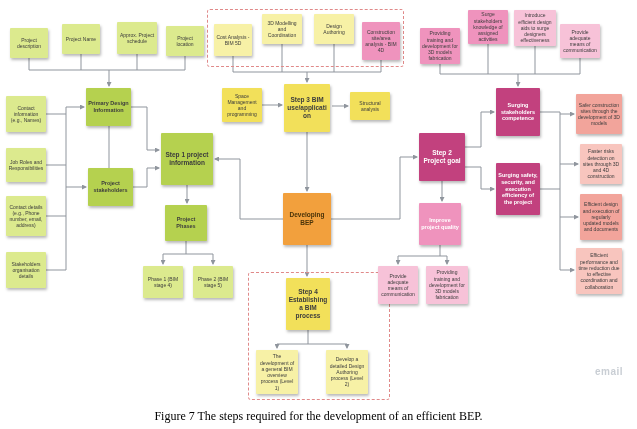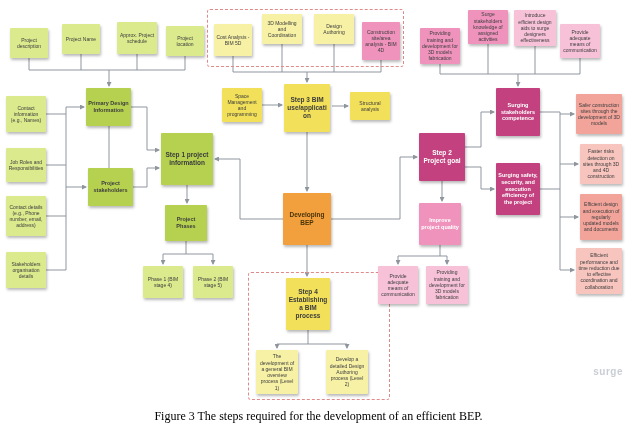--- a/index.html
+++ b/index.html
@@ -174,16 +174,16 @@
   <div class="note sa" style="left:580px; top:194px; width:42px; height:46px;">Efficient design and execution of regularly updated models and documents</div>
   <div class="note sl" style="left:576px; top:248px; width:46px; height:46px;">Efficient performance and time reduction due to effective coordination and collaboration</div>
 
   <div class="note pl" style="left:378px; top:266px; width:40px; height:38px;">Provide adequate means of communication</div>
   <div class="note pl" style="left:426px; top:266px; width:42px; height:38px;">Providing training and development for 3D models fabrication</div>
 
   <div class="note yl big" style="left:286px; top:278px; width:44px; height:52px;">Step 4 Establishing a BIM process</div>
   <div class="note yp" style="left:256px; top:350px; width:42px; height:44px;">The development of a general BIM overview process (Level 1)</div>
   <div class="note yp" style="left:326px; top:350px; width:42px; height:44px;">Develop a detailed Design Authoring process (Level 2)</div>
 
-  <div class="watermark">surge</div>
+  <div class="watermark">email</div>
 </div>
 
-<div class="caption">Figure 3 The steps required for the development of an efficient BEP.</div>
+<div class="caption">Figure 7 The steps required for the development of an efficient BEP.</div>
 
 </body></html>

